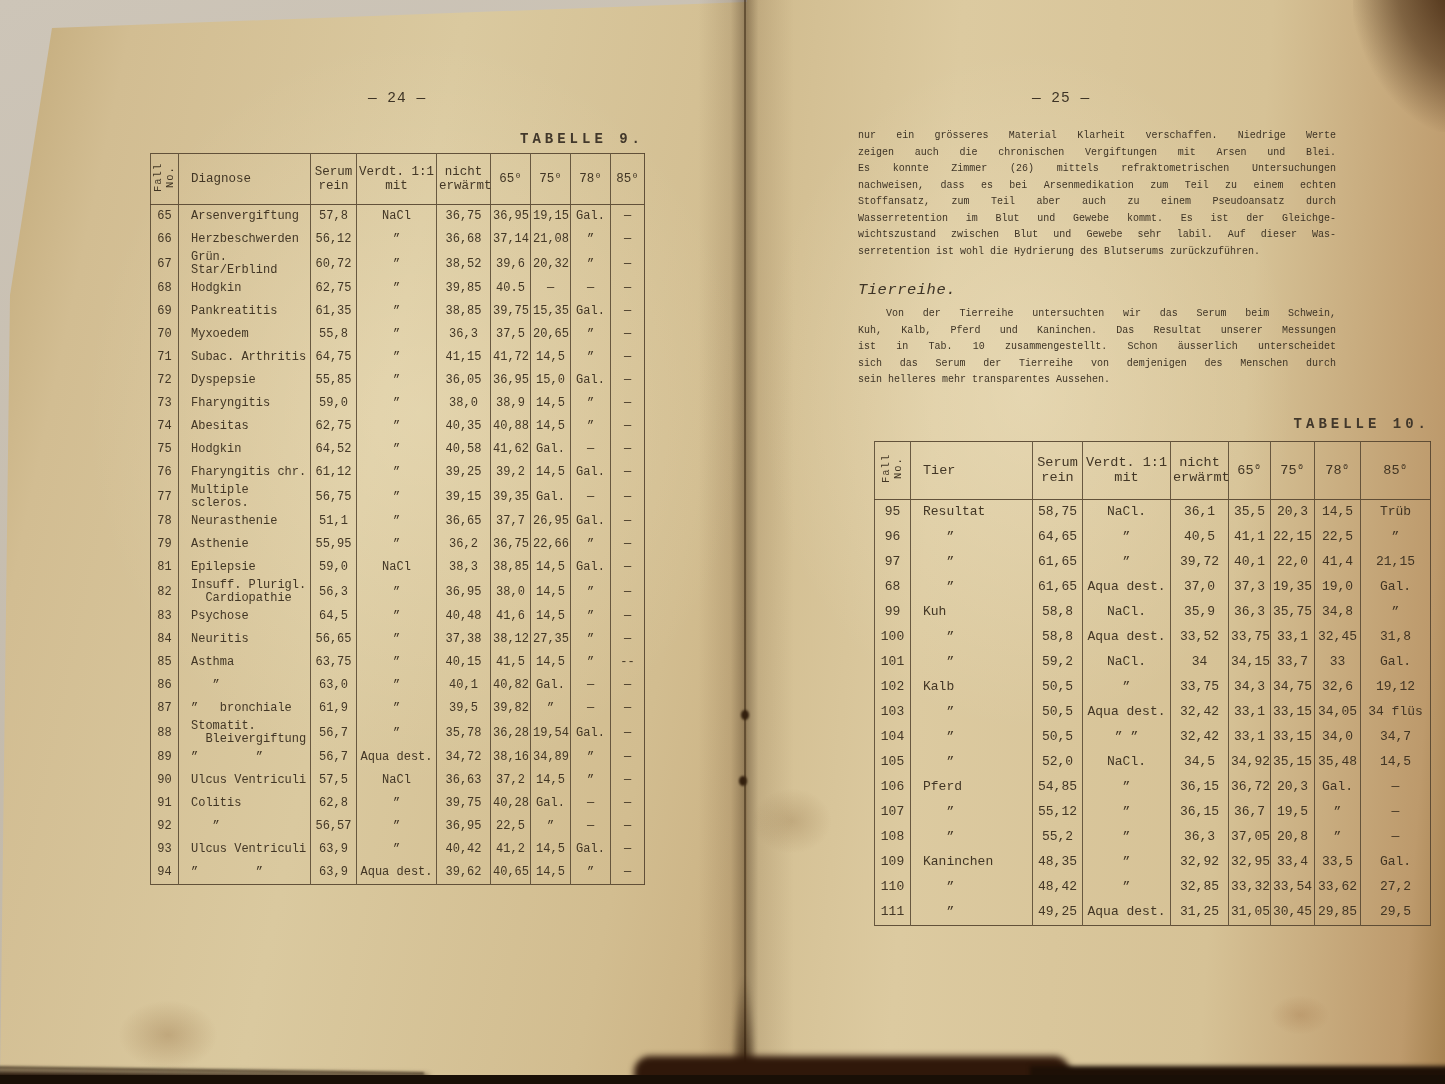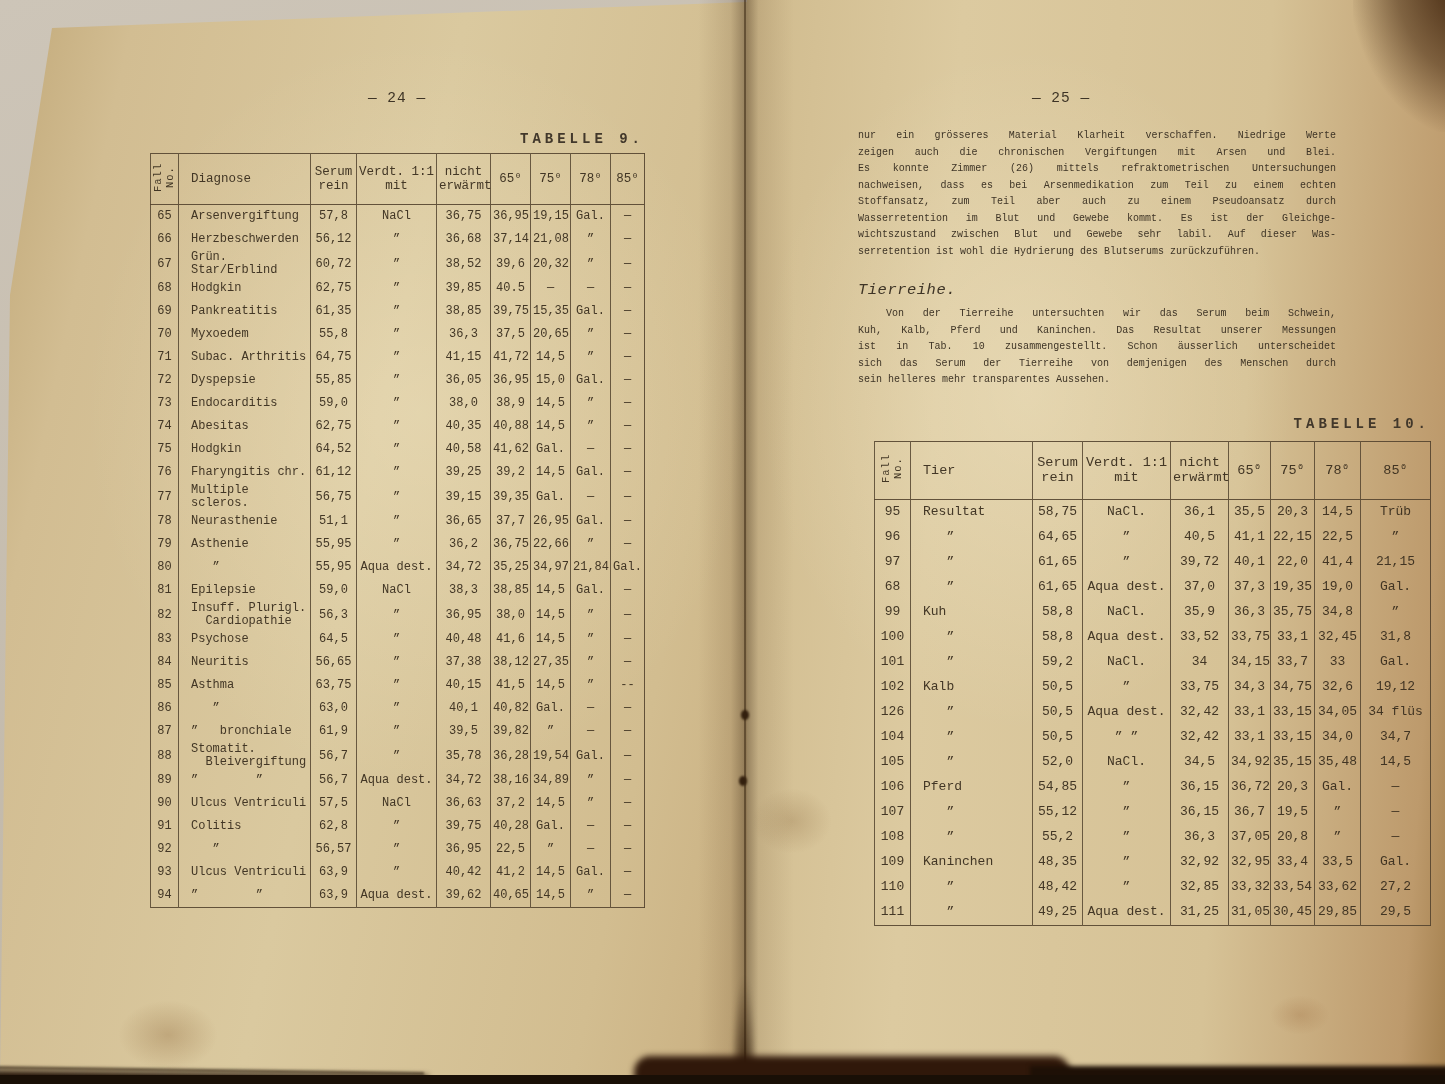--- a/index.html
+++ b/index.html
@@ -201,21 +201,21 @@
           <td>55,85</td>
           <td>”</td>
           <td>36,05</td>
           <td>36,95</td>
           <td>15,0</td>
           <td>Gal.</td>
           <td>—</td>
         </tr>
         <tr>
           <td>73</td>
-          <td>Endocarditis</td>
+          <td>Fharyngitis</td>
           <td>59,0</td>
           <td>”</td>
           <td>38,0</td>
           <td>38,9</td>
           <td>14,5</td>
           <td>”</td>
           <td>—</td>
         </tr>
         <tr>
           <td>74</td>
@@ -275,31 +275,20 @@
         <tr>
           <td>79</td>
           <td>Asthenie</td>
           <td>55,95</td>
           <td>”</td>
           <td>36,2</td>
           <td>36,75</td>
           <td>22,66</td>
           <td>”</td>
           <td>—</td>
-        </tr>
-        <tr>
-          <td>80</td>
-          <td>   ”</td>
-          <td>55,95</td>
-          <td>Aqua dest.</td>
-          <td>34,72</td>
-          <td>35,25</td>
-          <td>34,97</td>
-          <td>21,84</td>
-          <td>Gal.</td>
         </tr>
         <tr>
           <td>81</td>
           <td>Epilepsie</td>
           <td>59,0</td>
           <td>NaCl</td>
           <td>38,3</td>
           <td>38,85</td>
           <td>14,5</td>
           <td>Gal.</td>
@@ -584,21 +573,21 @@
           <td>Kalb</td>
           <td>50,5</td>
           <td>”</td>
           <td>33,75</td>
           <td>34,3</td>
           <td>34,75</td>
           <td>32,6</td>
           <td>19,12</td>
         </tr>
         <tr>
-          <td>126</td>
+          <td>103</td>
           <td>   ”</td>
           <td>50,5</td>
           <td>Aqua dest.</td>
           <td>32,42</td>
           <td>33,1</td>
           <td>33,15</td>
           <td>34,05</td>
           <td>34 flüs</td>
         </tr>
         <tr>

